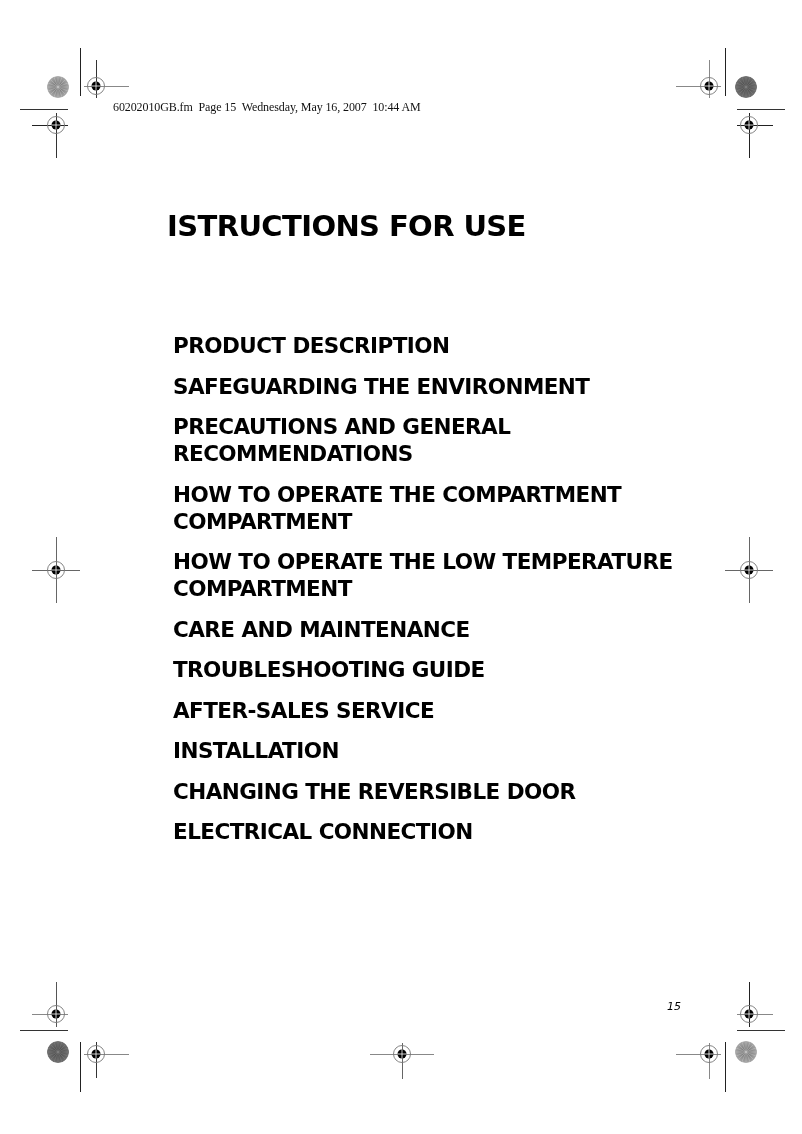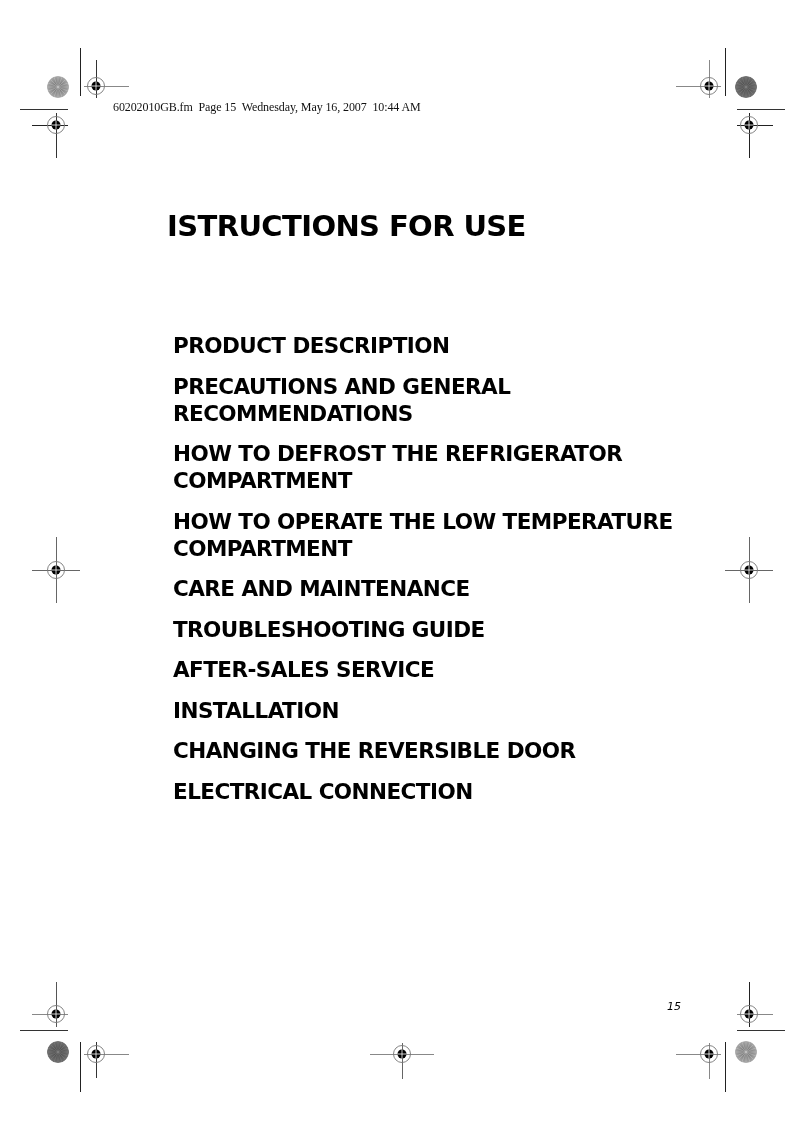--- a/index.html
+++ b/index.html
@@ -209,23 +209,24 @@
 <svg class="target" style="left:709px; top:1054px;">
     <use href="#reg-target"></use>
   </svg>
 
 <div class="slug">60202010GB.fm  Page 15  Wednesday, May 16, 2007  10:44 AM</div>
 
 <h1 class="title">ISTRUCTIONS FOR USE</h1>
 
 <ul class="toc">
   <li>PRODUCT DESCRIPTION</li>
+  <li>SAFEGUARDING THE ENVIRONMENT</li>
   <li>PRECAUTIONS AND GENERAL
 RECOMMENDATIONS</li>
-  <li>HOW TO DEFROST THE REFRIGERATOR
+  <li>HOW TO OPERATE THE COMPARTMENT
 COMPARTMENT</li>
   <li>HOW TO OPERATE THE LOW TEMPERATURE
 COMPARTMENT</li>
   <li>CARE AND MAINTENANCE</li>
   <li>TROUBLESHOOTING GUIDE</li>
   <li>AFTER-SALES SERVICE</li>
   <li>INSTALLATION</li>
   <li>CHANGING THE REVERSIBLE DOOR</li>
   <li>ELECTRICAL CONNECTION</li>
 </ul>

